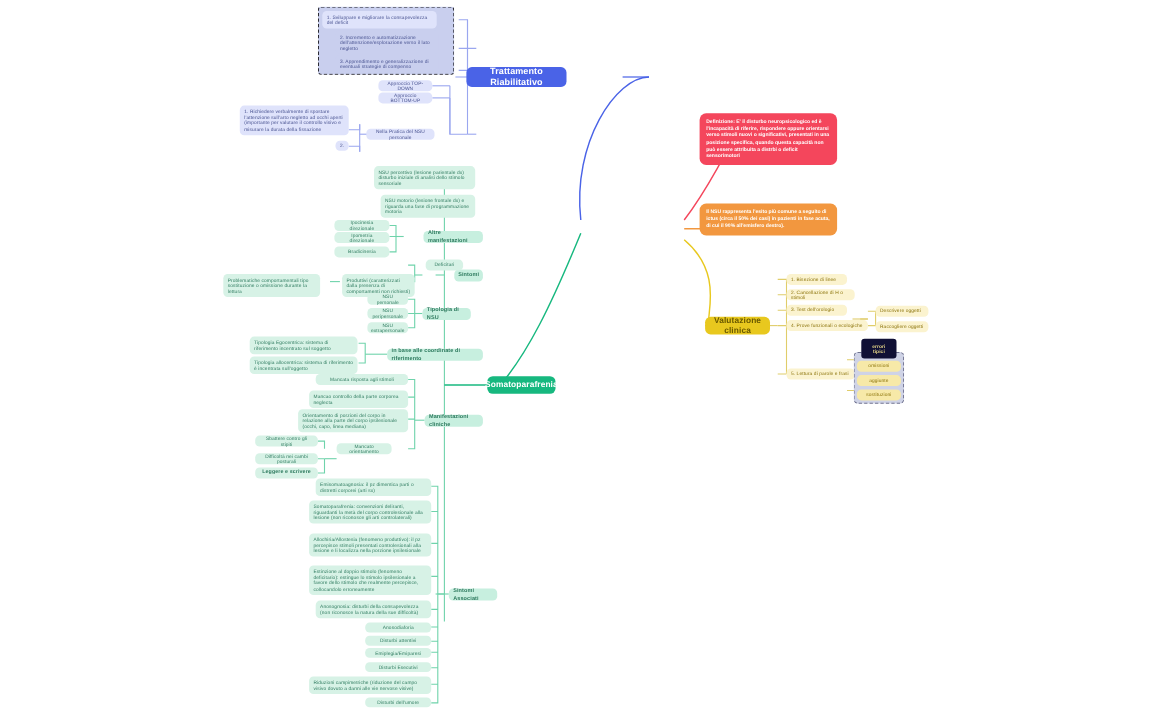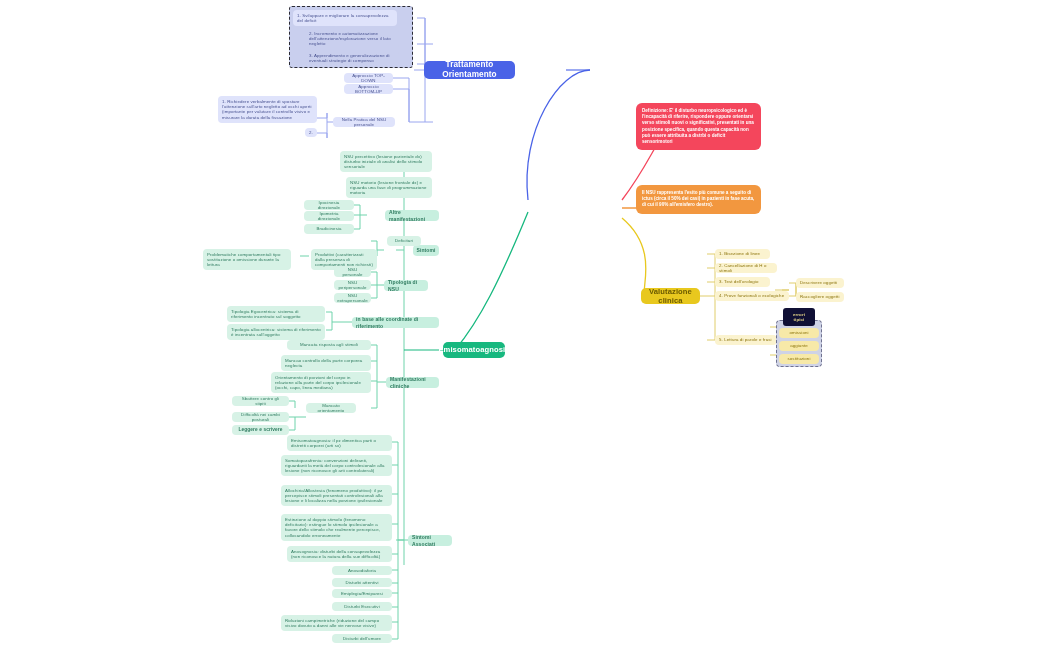--- a/index.html
+++ b/index.html
@@ -120,21 +120,21 @@
 
 
   <div class="callout red" style="left:636px;top:103px;width:125px;">
     <span>Definizione: E' il disturbo neuropsicologico  ed è l'incapacità di riferire, rispondere oppure orientarsi verso stimoli nuovi o significativi, presentati in una posizione specifica, quando questa capacità non può essere attribuita a distrbi o deficit sensorimotori</span>
   </div>
   <div class="callout orange" style="left:636px;top:185px;width:125px;">
     <span>Il NSU rappresenta l'esito più comune a seguito di ictus (circa il 50% dei casi) in pazienti in fase acuta, di cui il 90% all'emisfero destro).</span>
   </div>
 
   <div class="node pill blue" style="left:424px;top:61px;width:91px;height:18px;">
-    <span>Trattamento Orientamento</span>
+    <span>Trattamento Riabilitativo</span>
   </div>
 
   <div class="dashgroup" style="left:289px;top:6px;width:124px;height:62px;"></div>
   <div class="node leaf blue" style="left:293px;top:10px;width:104px;">
     <span>1. Sviluppare e migliorare la consapevolezza del deficit</span>
     </div>
   <div class="node leaf blue-d" style="left:305px;top:28px;width:94px;">
     <span>2. Incremento e automatizzazione dell'attenzione/esplorazione verso il lato negletto</span>
     </div>
   <div class="node leaf blue-d" style="left:305px;top:50px;width:94px;">
@@ -152,21 +152,21 @@
     <span>Nella Pratica del NSU personale</span>
     </div>
   <div class="node leaf blue" style="left:218px;top:96px;width:99px;">
     <span>1. Richiedere verbalmente di spostare l'attenzione sull'arto negletto ad occhi aperti (importante per valutare il controllo visivo e misurare la durata della fissazione</span>
     </div>
   <div class="node leaf blue ctr" style="left:305px;top:128px;width:12px;height:9px;">
     <span>2.</span>
     </div>
 
   <div class="node pill green" style="left:443px;top:342px;width:62px;height:16px;">
-    <span>Emisomatoagnosia</span>
+    <span>Somatoparafrenia</span>
   </div>
 
   <div class="node leaf green" style="left:340px;top:151px;width:92px;">
     <span>NSU percettivo (lesione parientale dx) disturbo iniziale di analisi dello stimolo sensoriale</span>
     </div>
   <div class="node leaf green" style="left:346px;top:177px;width:86px;">
     <span>NSU motorio (lesione frontale dx) e riguarda una fase di programmazione motoria</span>
     </div>
 
   <div class="node leaf green-s" style="left:385px;top:210px;width:54px;height:11px;font-weight:700;font-size:5px;justify-content:center;">

